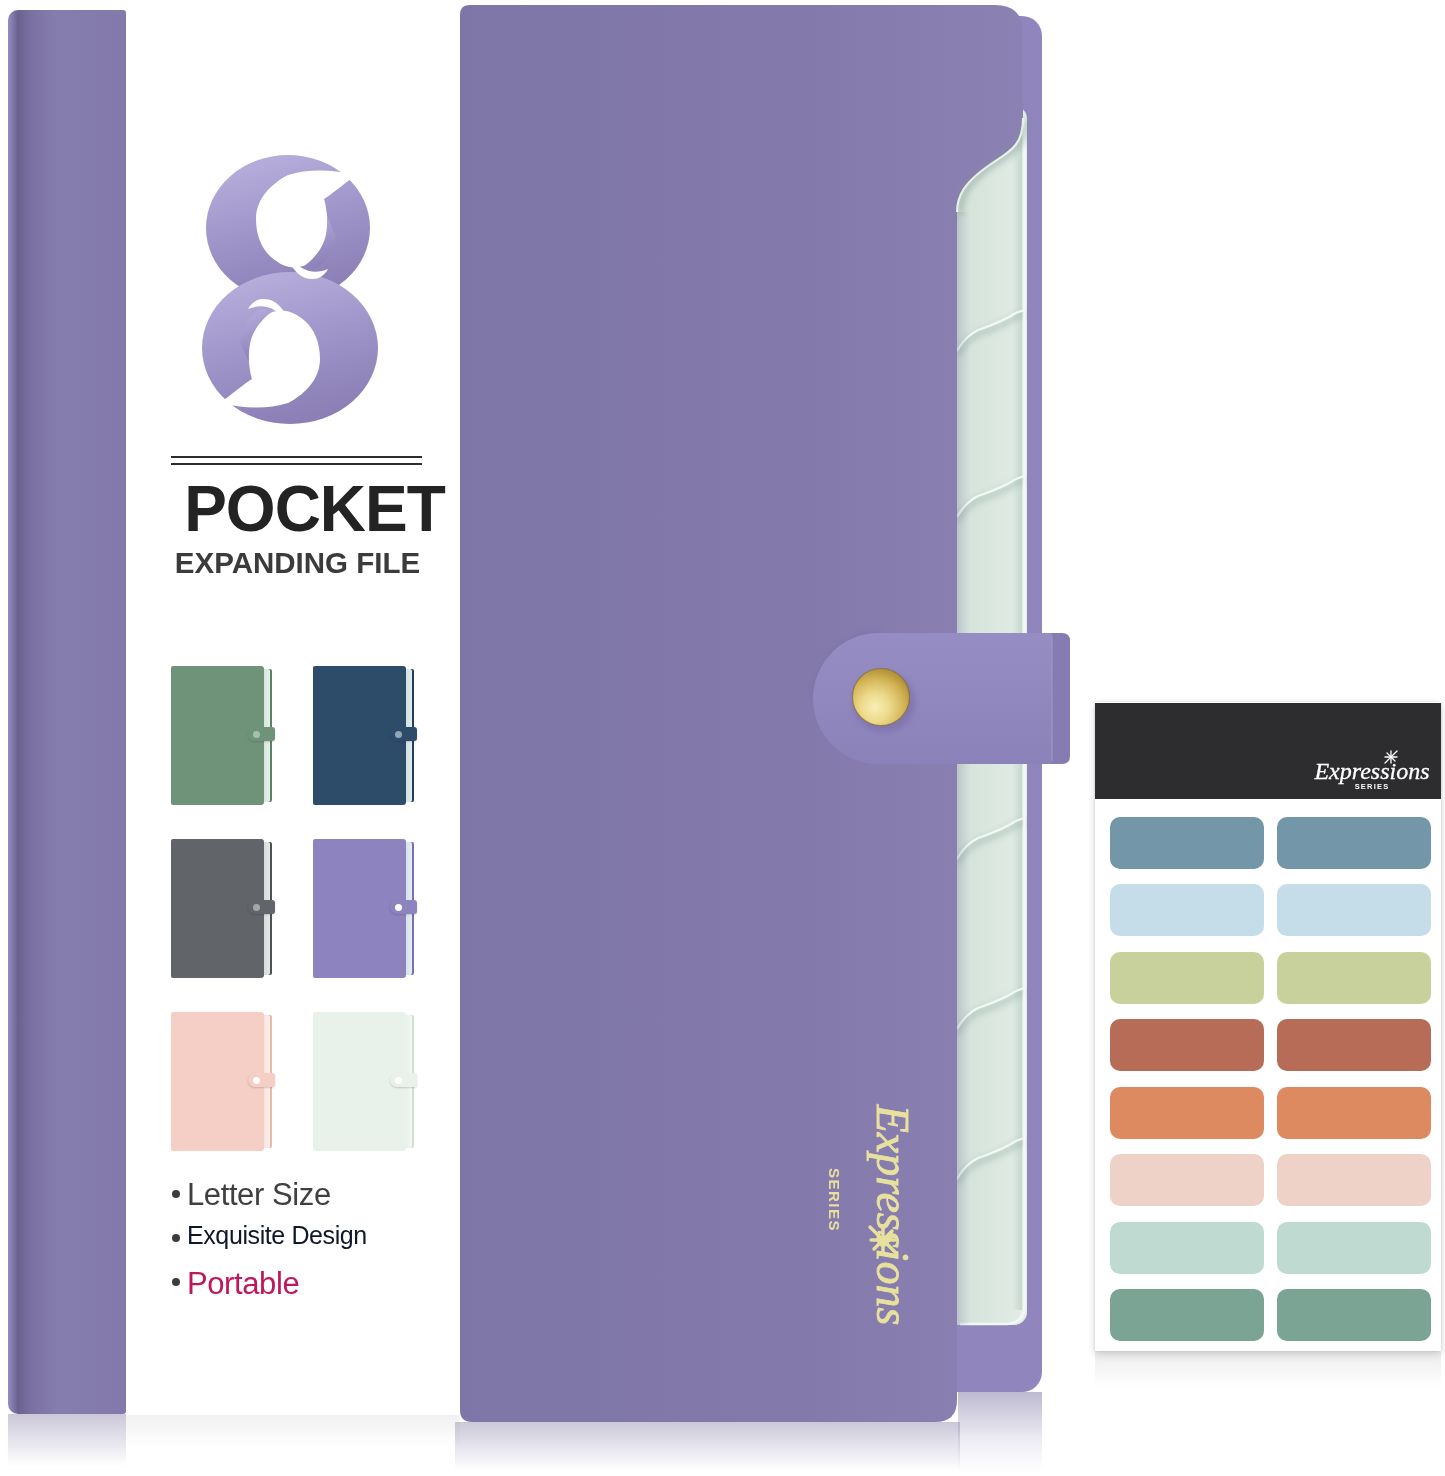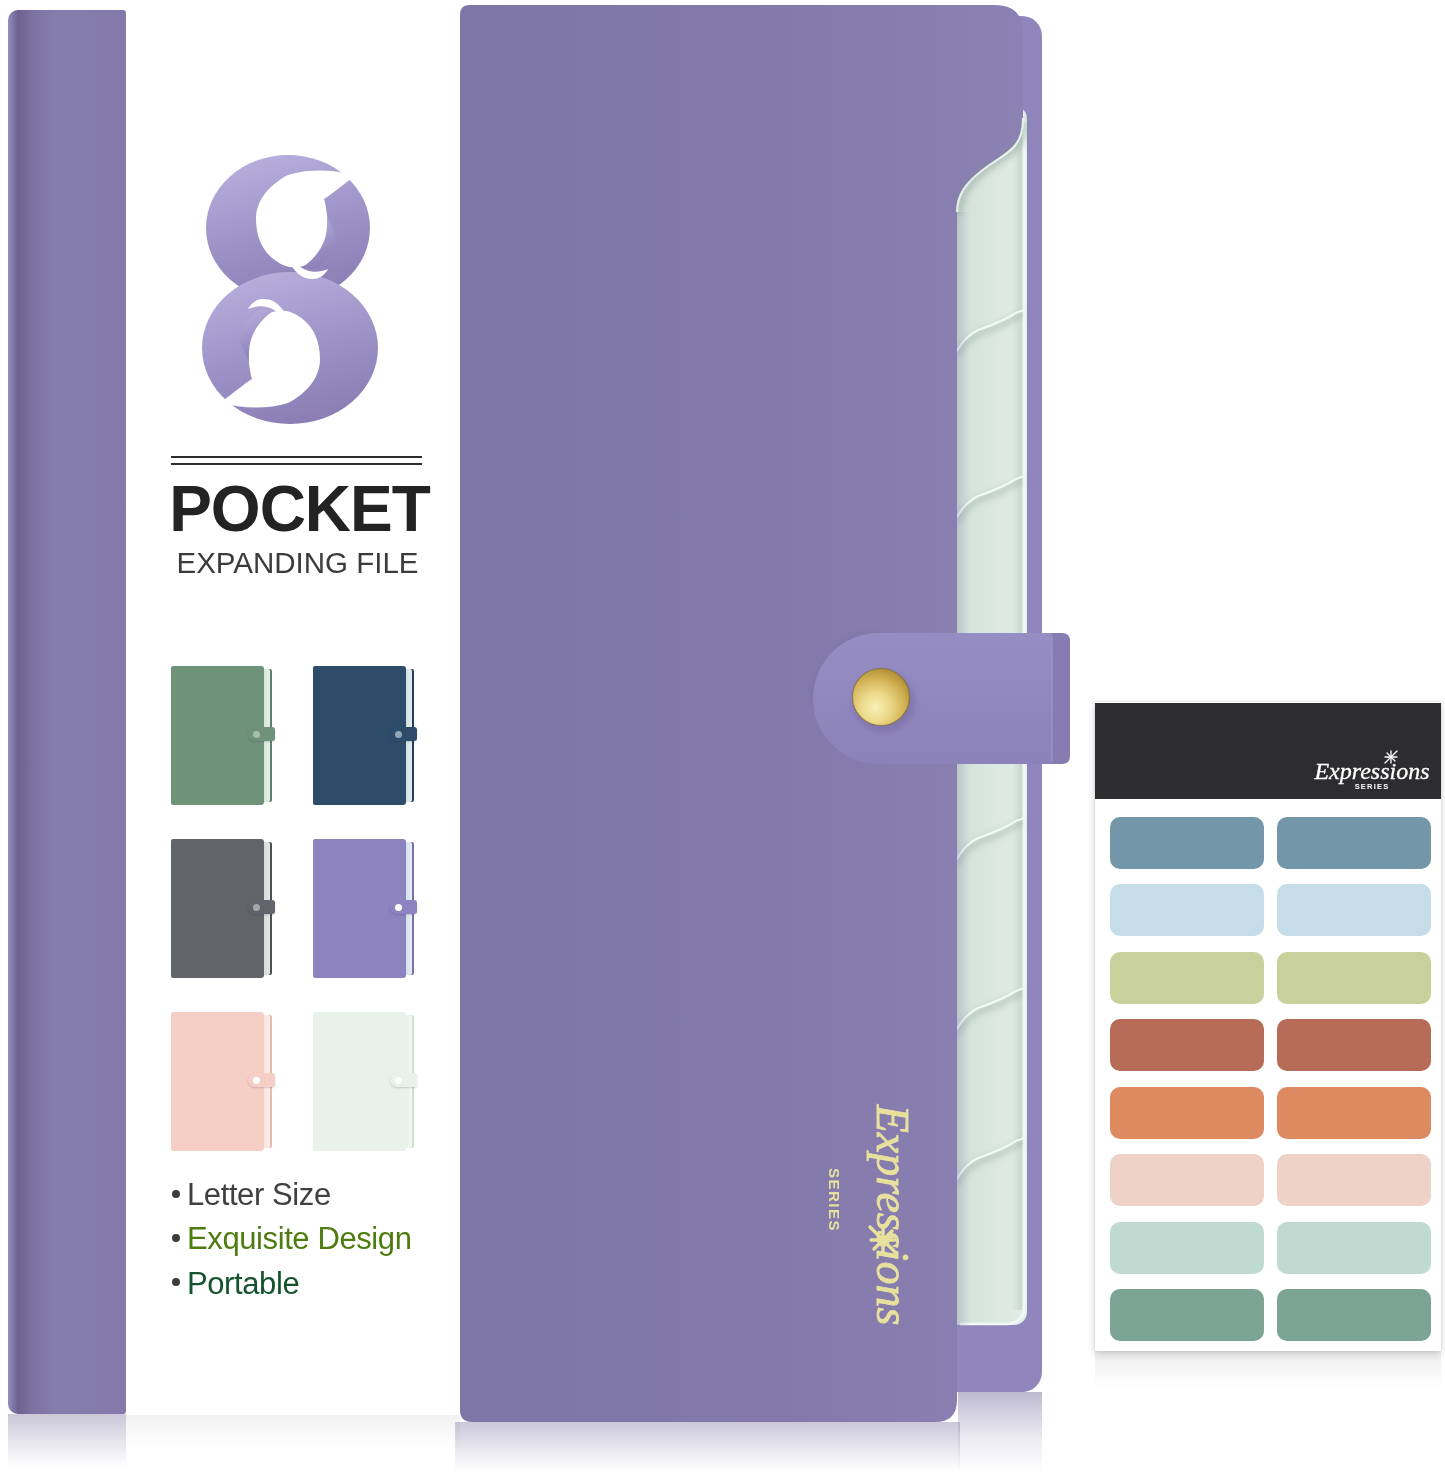--- a/index.html
+++ b/index.html
@@ -34,24 +34,24 @@
   </g>
   <g fill="url(#g8)">
     <path d="M 108 115 C 118 108 126 98 129.5 88 C 131.5 82 132.5 74 132 64 L 141 84 C 140 96 133 108 123 115 C 118 118 112 117 108 115 Z"></path>
     <path d="M 78.0 159.0 C 68.0 166.0 60.0 176.0 56.5 186.0 C 54.5 192.0 53.5 200.0 54.0 210.0 L 45.0 190.0 C 46.0 178.0 53.0 166.0 63.0 159.0 C 68.0 156.0 74.0 157.0 78.0 159.0 Z"></path>
   </g>
 </svg>
 
 <div class="abs" style="left:171px;top:456px;width:251px;height:2px;background:#2c2c2c;"></div>
 <div class="abs" style="left:171px;top:463px;width:251px;height:2px;background:#2c2c2c;"></div>
 
-<div class="abs" style="left:107px;top:472px;width:385px;text-align:center;
+<div class="abs" style="left:122px;top:472px;width:385px;text-align:center;
   font-size:64px;font-weight:bold;color:#232323;letter-spacing:-1px;">POCKET</div>
 <div class="abs" style="left:105px;top:546px;width:385px;text-align:center;
-  font-size:29.5px;font-weight:400;color:#3b3b3b;letter-spacing:0px;">EXPANDING FILE</div>
+  font-size:29.5px;font-weight:700;color:#3b3b3b;letter-spacing:0px;">EXPANDING FILE</div>
 
 <style>
  .mini{position:absolute;width:102px;height:139px;}
  .mini .edge{position:absolute;right:1px;top:3px;width:6px;height:133px;border-radius:0 2px 2px 0;}
  .mini .pages{position:absolute;left:85px;top:3px;width:14px;height:133px;border-radius:0 2px 2px 0;background-image:repeating-linear-gradient(to bottom,rgba(125,155,142,0) 0px,rgba(125,155,142,0) 24px,rgba(125,155,142,0.45) 24px,rgba(125,155,142,0.45) 25px);}
  .mini .cover{position:absolute;left:0;top:0;width:93px;height:139px;border-radius:2px 3px 3px 2px;}
  .mini .strap{position:absolute;left:77px;top:61px;width:27px;height:14px;border-radius:7px 3px 3px 7px;box-shadow:0 1px 2px rgba(40,40,70,.2);}
  .mini .btn{position:absolute;left:82px;top:65px;width:7px;height:7px;border-radius:50%;}
 </style>
 <div class="mini" style="left:171px;top:666px;">
@@ -93,23 +93,23 @@
   <div class="edge" style="background:#cfdfd2;"></div>
   <div class="pages" style="background:linear-gradient(to right,#d8e5da,#f4f9f4);"></div>
   <div class="cover" style="background:#e8f1ea;"></div>
   <div class="strap" style="background:#e8f1ea;"></div>
     <div class="btn" style="background:#ffffff;"></div>
 </div>
 
 <div class="abs" style="left:172px;top:1190px;width:8px;height:8px;border-radius:50%;background:#3c3c3c;"></div>
 <div class="abs" style="left:187px;top:1177px;font-size:31px;color:#404040;letter-spacing:-0.4px;">Letter Size</div>
 <div class="abs" style="left:172px;top:1234px;width:8px;height:8px;border-radius:50%;background:#3c3c3c;"></div>
-<div class="abs" style="left:187px;top:1221px;font-size:31px;color:#4d7c0f;letter-spacing:-0.4px;">Exquisite Design</div>
+<div class="abs" style="left:187px;top:1221px;font-size:25px;color:#0f172a;letter-spacing:-0.4px;">Exquisite Design</div>
 <div class="abs" style="left:172px;top:1278px;width:8px;height:8px;border-radius:50%;background:#3c3c3c;"></div>
-<div class="abs" style="left:187px;top:1266px;font-size:31px;color:#14532d;letter-spacing:-0.4px;">Portable</div>
+<div class="abs" style="left:187px;top:1266px;font-size:31px;color:#be185d;letter-spacing:-0.4px;">Portable</div>
 
 <svg class="abs" style="left:440px;top:0;" width="645" height="1476" viewBox="440 0 645 1476">
   <defs>
     <linearGradient id="cgrad" x1="0" y1="0" x2="1" y2="0">
       <stop offset="0" stop-color="#7f76a8"></stop>
       <stop offset="0.6" stop-color="#837aab"></stop>
       <stop offset="1" stop-color="#8b82b3"></stop>
     </linearGradient>
     <linearGradient id="pgrad" x1="0" y1="0" x2="1" y2="0">
       <stop offset="0" stop-color="#c9d9d1"></stop>

